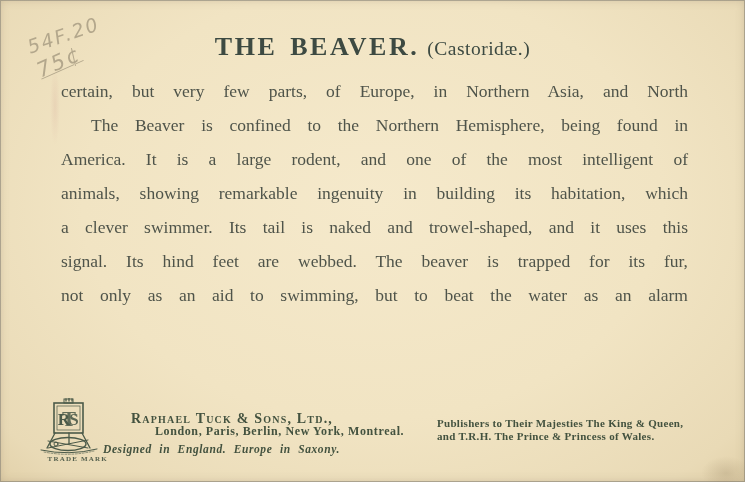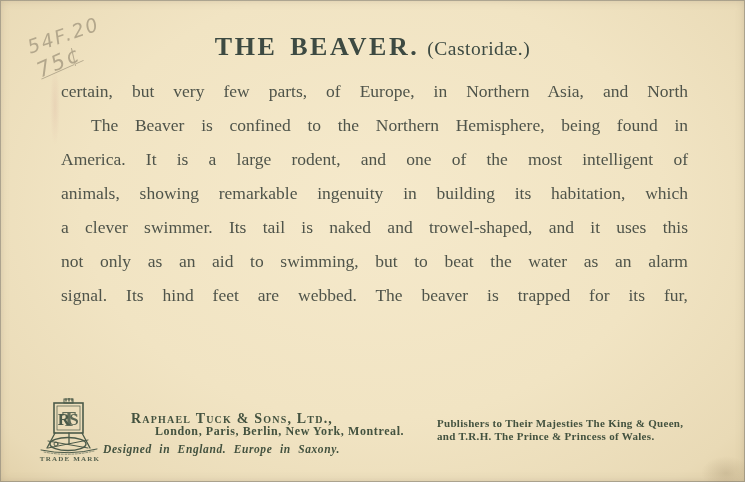--- a/index.html
+++ b/index.html
@@ -67,21 +67,21 @@
     text-align: justify; text-align-last: justify;
     white-space: normal;
   }
   .line.first { text-indent: 30px; }
   .line.last { text-align-last: left; }
 
   
   .tm-emblem { position: absolute; left: 36px; top: 398px; }
   .tm-caption {
     position: absolute; left: 32px; top: 455px; width: 76px;
-    text-align: center;
+    text-align: right;
     font-size: 7px; letter-spacing: 1.2px; font-weight: bold;
     color: #55604e;
   }
   .pub-block { position: absolute; left: 103px; top: 412px; color: #43523f; }
   .pub-name {
     font-variant: small-caps;
     font-size: 14px; font-weight: bold; letter-spacing: 1.2px;
     line-height: 13px;
     margin-left: 28px;
   }
@@ -114,22 +114,22 @@
   <div class="title-row">
     <span class="title-main">THE BEAVER.</span><span class="title-taxon">(Castoridæ.)</span>
   </div>
 
   <div class="body-text">
     <div class="line">certain, but very few parts, of Europe, in Northern Asia, and North</div>
     <div class="line first">The Beaver is confined to the Northern Hemisphere, being found in</div>
     <div class="line">America.  It is a large rodent, and one of the most intelligent of</div>
     <div class="line">animals, showing remarkable ingenuity in building its habitation, which</div>
     <div class="line">a clever swimmer.  Its tail is naked and trowel-shaped, and it uses this</div>
+    <div class="line">signal.  Its hind feet are webbed.  The beaver is trapped for its fur,</div>
     <div class="line">not only as an aid to swimming, but to beat the water as an alarm</div>
-    <div class="line">signal.  Its hind feet are webbed.  The beaver is trapped for its fur,</div>
   </div>
 
   <div class="tm-emblem">
     <svg width="68" height="58" viewBox="0 0 68 58" fill="none" stroke="#4b5a49" stroke-width="1.3" stroke-linecap="round">
 
       <rect x="28" y="1" width="9" height="4" stroke-width="1"></rect>
       <line x1="30" y1="1" x2="30" y2="3"></line>
       <line x1="33" y1="0" x2="33" y2="3"></line>
       <line x1="36" y1="1" x2="36" y2="3"></line>
 

